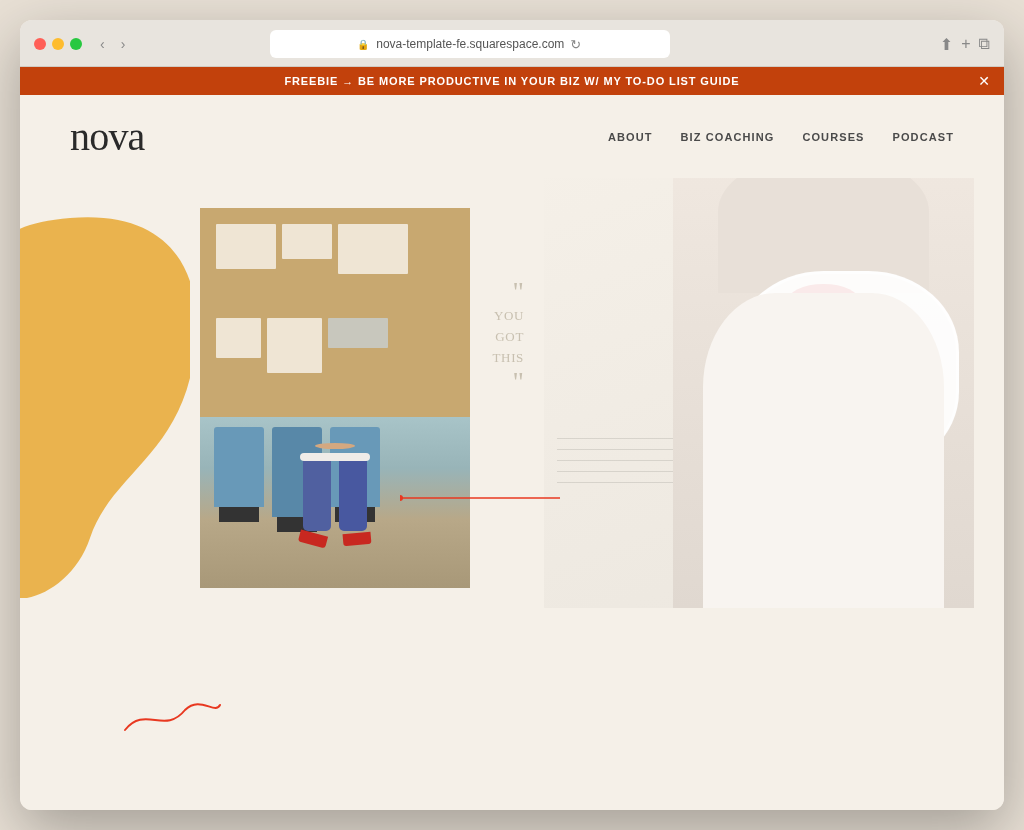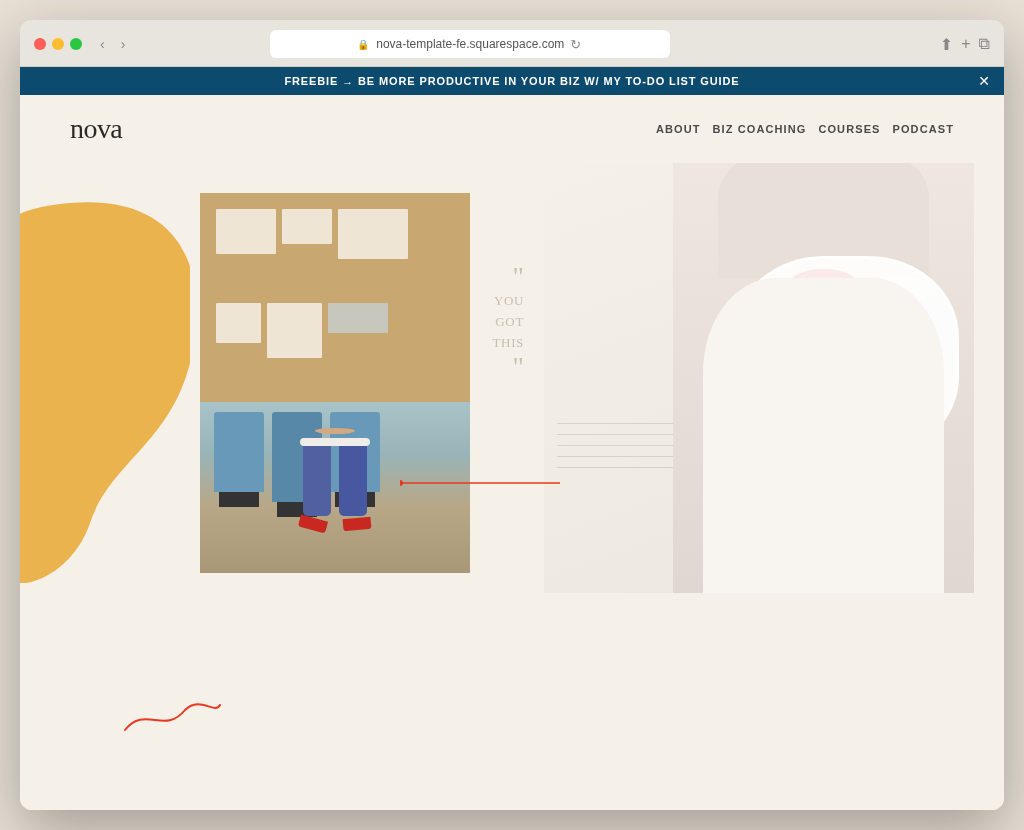--- a/index.html
+++ b/index.html
@@ -119,21 +119,21 @@
       flex: 1;
       background: #f5f0e8;
       overflow: hidden;
       position: relative;
       display: flex;
       flex-direction: column;
     }
 
     
     .banner {
-      background: #0c4a6e;
+      background: #c2410c;
       color: white;
       text-align: center;
       padding: 8px 40px;
       font-size: 11px;
       font-weight: 600;
       letter-spacing: 0.08em;
       display: flex;
       align-items: center;
       justify-content: center;
       gap: 8px;
@@ -155,30 +155,30 @@
     .nav {
       display: flex;
       align-items: center;
       justify-content: space-between;
       padding: 18px 50px;
       flex-shrink: 0;
     }
 
     .logo {
       font-family: Georgia, 'Times New Roman', serif;
-      font-size: 28px;
+      font-size: 40px;
       font-weight: 400;
       color: #2a2a2a;
       letter-spacing: -0.02em;
     }
 
     .nav-links {
       display: flex;
       align-items: center;
-      gap: 12px;
+      gap: 28px;
     }
 
     .nav-link {
       font-size: 11px;
       font-weight: 600;
       letter-spacing: 0.1em;
       color: #4a4a4a;
       text-decoration: none;
       text-transform: uppercase;
       cursor: pointer;

